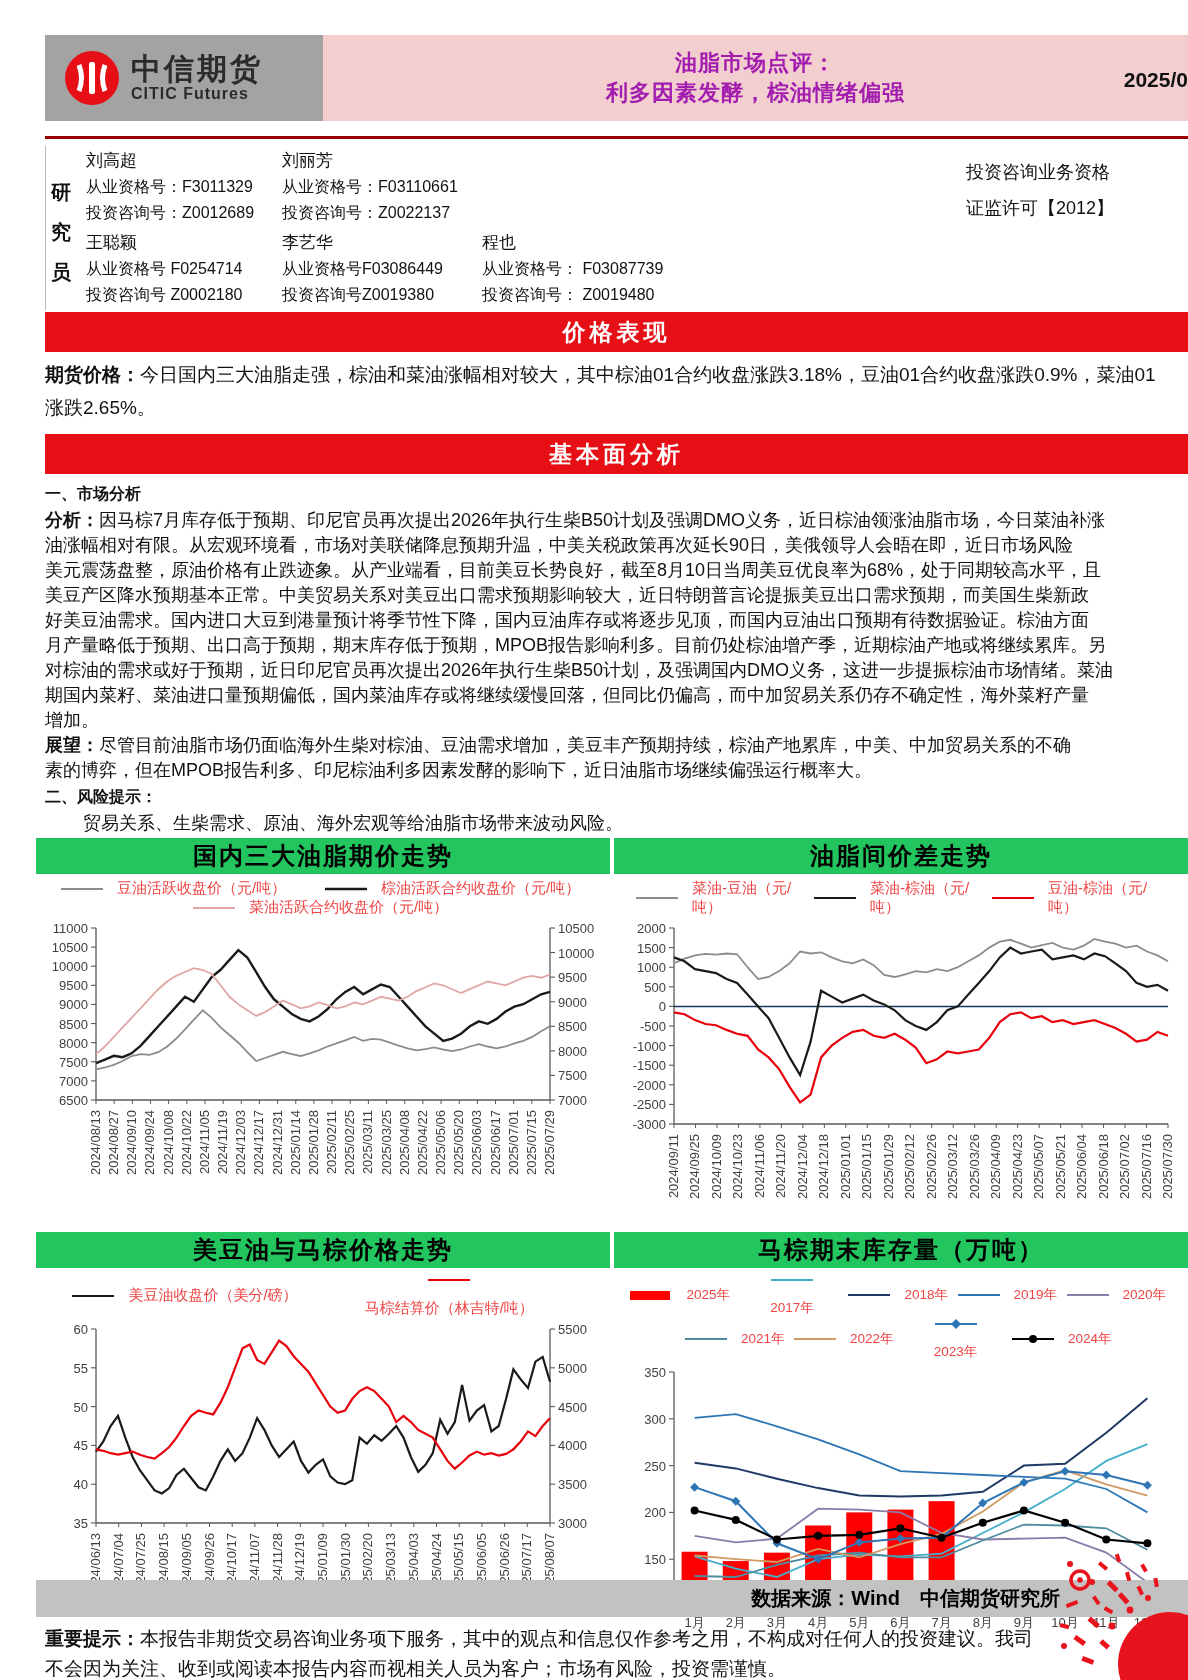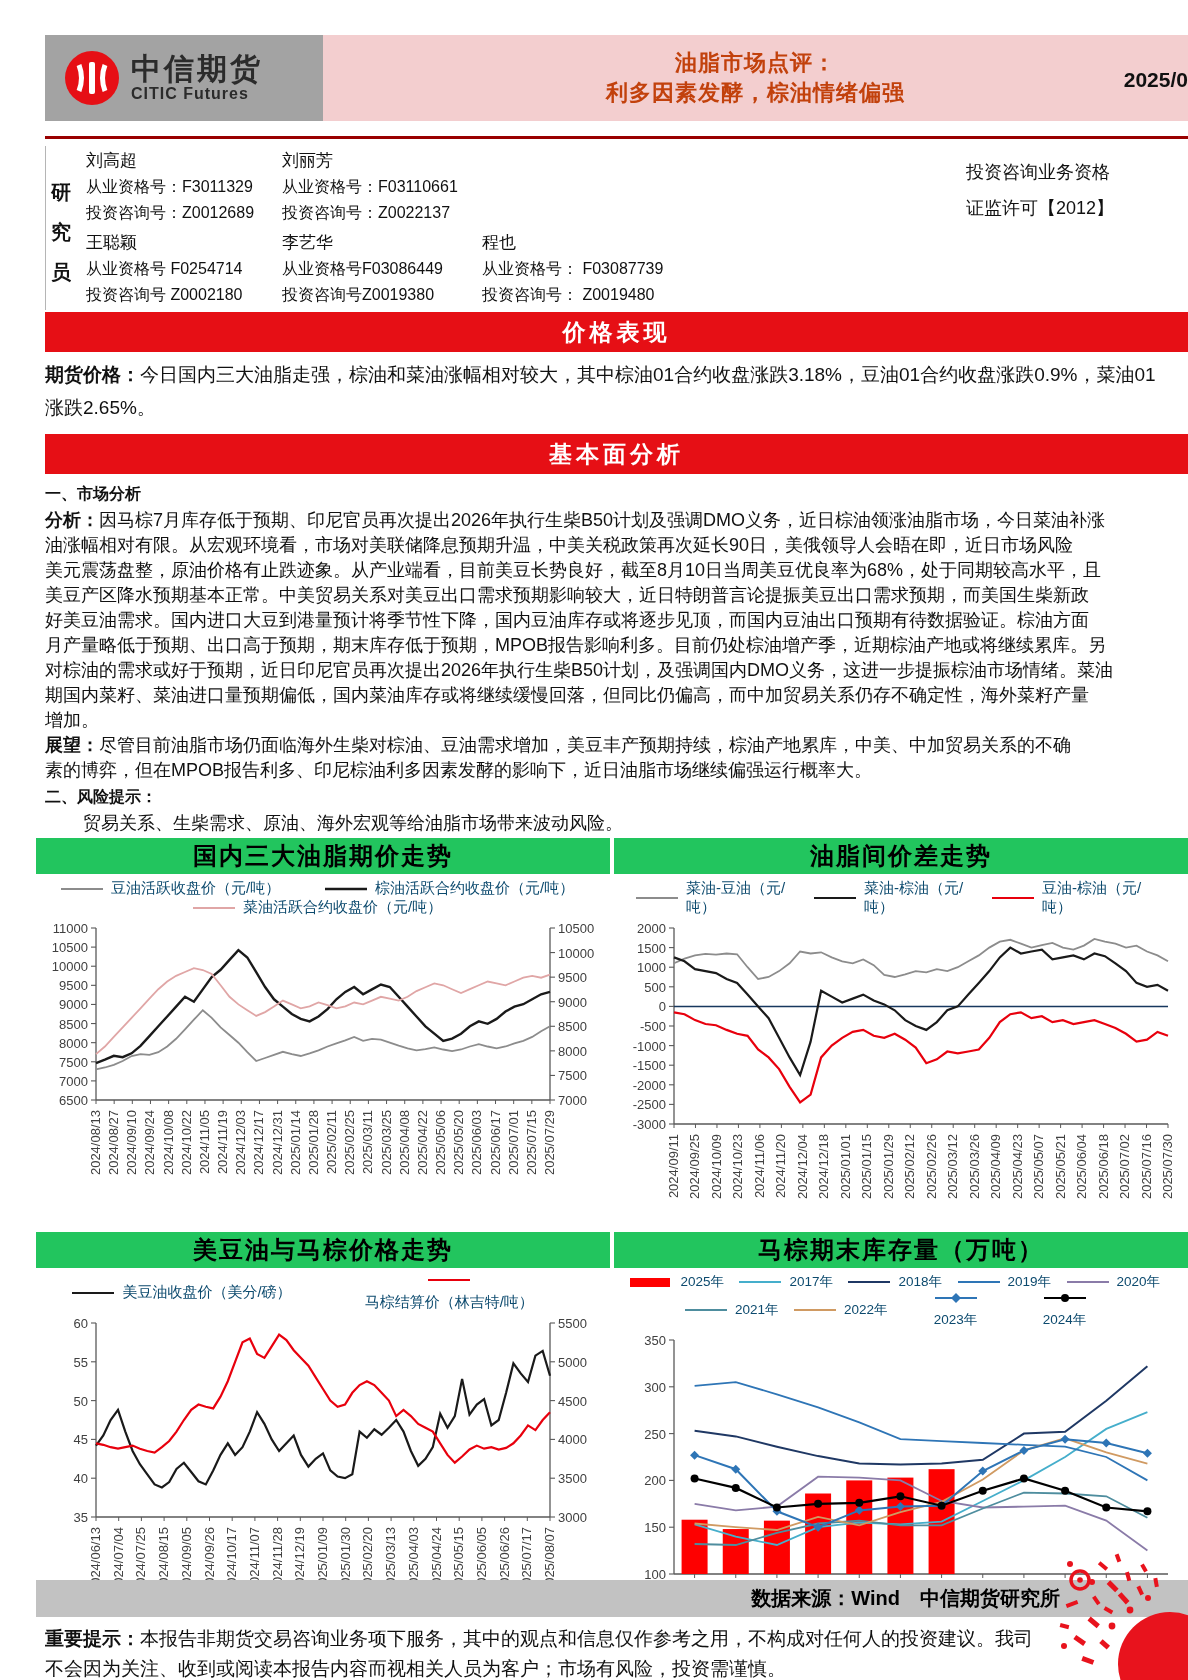--- a/index.html
+++ b/index.html
@@ -5,21 +5,21 @@
   *{margin:0;padding:0;box-sizing:border-box}
   html,body{background:#fff}
   .page{position:relative;width:1188px;height:1680px;overflow:hidden;background:#fff;
         font-family:"Liberation Sans","DejaVu Sans",sans-serif;color:#111}
   
   .header{position:absolute;left:45px;top:35px;right:0;height:86px;display:flex}
   .logo-box{width:278px;background:#a3a3a3;display:flex;align-items:center;gap:10px;padding-left:18px}
   .logo-text .cn{font-size:30px;font-weight:bold;color:#2b2b2b;letter-spacing:3px;line-height:32px}
   .logo-text .en{font-size:16px;color:#2b2b2b;font-weight:600;letter-spacing:1px}
   .title-box{flex:1;background:#f3cecf;position:relative;text-align:center;padding-top:13px}
-  .rpt-title{font-size:22px;font-weight:bold;color:#c2410c;line-height:30px;letter-spacing:1px}
+  .rpt-title{font-size:22px;font-weight:bold;color:#a21caf;line-height:30px;letter-spacing:1px}
   .rpt-date{position:absolute;right:0px;top:33px;font-size:21px;font-weight:600;color:#111;white-space:nowrap}
   .red-rule{position:absolute;left:45px;right:0;top:136px;height:3px;background:#990000}
   
   .researchers{position:absolute;left:45px;right:0;top:146px;height:164px;border-left:1px solid #b5b5b5}
   .side-label{position:absolute;left:2px;top:26px;width:26px;text-align:center;font-size:20px;font-weight:700;line-height:40px}
   .res-cell{position:absolute;font-size:16px;line-height:26px;white-space:nowrap}
   .res-cell .nm{font-size:17px}
   .res-cell.i0{left:40px;top:2px}
   .res-cell.i1{left:236px;top:2px}
   .res-cell.i2{left:40px;top:84px}
@@ -37,21 +37,21 @@
   .sec-h{font-size:16px;font-weight:bold;line-height:28px}
   .risk-t{text-indent:38px}
   b{font-weight:bold}
   
   .charts{position:absolute;left:36px;top:838px;width:1152px;display:grid;
           grid-template-columns:574px 574px;gap:8px 4px}
   .cell{background:#fff}
   .ct{height:36px;background:#22c55e;display:flex;align-items:center;justify-content:center;
       font-size:24px;font-weight:bold;color:#000;letter-spacing:2px}
   .legend{display:flex;flex-wrap:wrap;justify-content:center;align-items:center;padding:5px 0 1px}
-  .lg-item{display:inline-flex;align-items:center;gap:6px;font-size:15px;color:#0c4a6e;overflow:hidden}
+  .lg-item{display:inline-flex;align-items:center;gap:12px;font-size:15px;color:#ef4444;overflow:hidden}
   .lg-item svg{flex-shrink:0}
   .small .lg-item{font-size:13.5px}
   .tick{font-size:13px;fill:#404040;font-family:"Liberation Sans","DejaVu Sans",sans-serif}
   
   .source-bar{position:absolute;left:36px;right:0;top:1580px;height:37px;background:#c2c2c2;
               font-size:20px;font-weight:bold;line-height:37px;text-align:right;padding-right:128px;color:#000}
   .footer{position:absolute;left:45px;right:50px;top:1624px;font-size:19px;line-height:30px}
   .footer div{white-space:nowrap;overflow:hidden}
   .seal{position:absolute;right:-14px;bottom:-16px}
 </style>
@@ -468,21 +468,21 @@
     </div>
     <div class="cell" id="chart3">
       <div class="ct">马棕期末库存量（万吨）</div>
       <div class="legend small">
           <span class="lg-item" style="width: 19%;">
             <svg width="46" height="14">
               <rect x="2" y="3" width="40" height="9" fill="#fe0000"></rect>
             </svg>
             <span>2025年</span>
           </span>
-          <span class="lg-item" style="width: 19%;">
+          <span class="lg-item" style="width: 19%; flex-direction: column;">
             <svg width="46" height="14">
               <line x1="2" y1="7" x2="44" y2="7" stroke="#45aecb" stroke-width="2.2"></line>
             </svg>
             <span>2017年</span>
           </span>
           <span class="lg-item" style="width: 19%;">
             <svg width="46" height="14">
               <line x1="2" y1="7" x2="44" y2="7" stroke="#1f3864" stroke-width="2.2"></line>
             </svg>
             <span>2018年</span>
@@ -511,21 +511,21 @@
             </svg>
             <span>2022年</span>
           </span>
           <span class="lg-item" style="width: 19%; flex-direction: column;">
             <svg width="46" height="14">
               <line x1="2" y1="7" x2="44" y2="7" stroke="#2e75b6" stroke-width="2.2"></line>
               <path d="M23 2 L28 7 L23 12 L18 7 Z" fill="#2e75b6"></path>
             </svg>
             <span>2023年</span>
           </span>
-          <span class="lg-item" style="width: 19%; flex-direction: column;">
+          <span class="lg-item" style="width: 19%;">
             <svg width="46" height="14">
               <line x1="2" y1="7" x2="44" y2="7" stroke="#000000" stroke-width="2.2"></line>
               <circle cx="23" cy="7" r="4" fill="#000000"></circle>
             </svg>
             <span>2024年</span>
           </span>
         </div>
       <svg class="plot" width="574" height="274">
           <line x1="60" y1="10" x2="60" y2="244" stroke="#595959" stroke-width="1.3"></line>
           <line x1="60" y1="244" x2="554" y2="244" stroke="#595959" stroke-width="1.3"></line>

